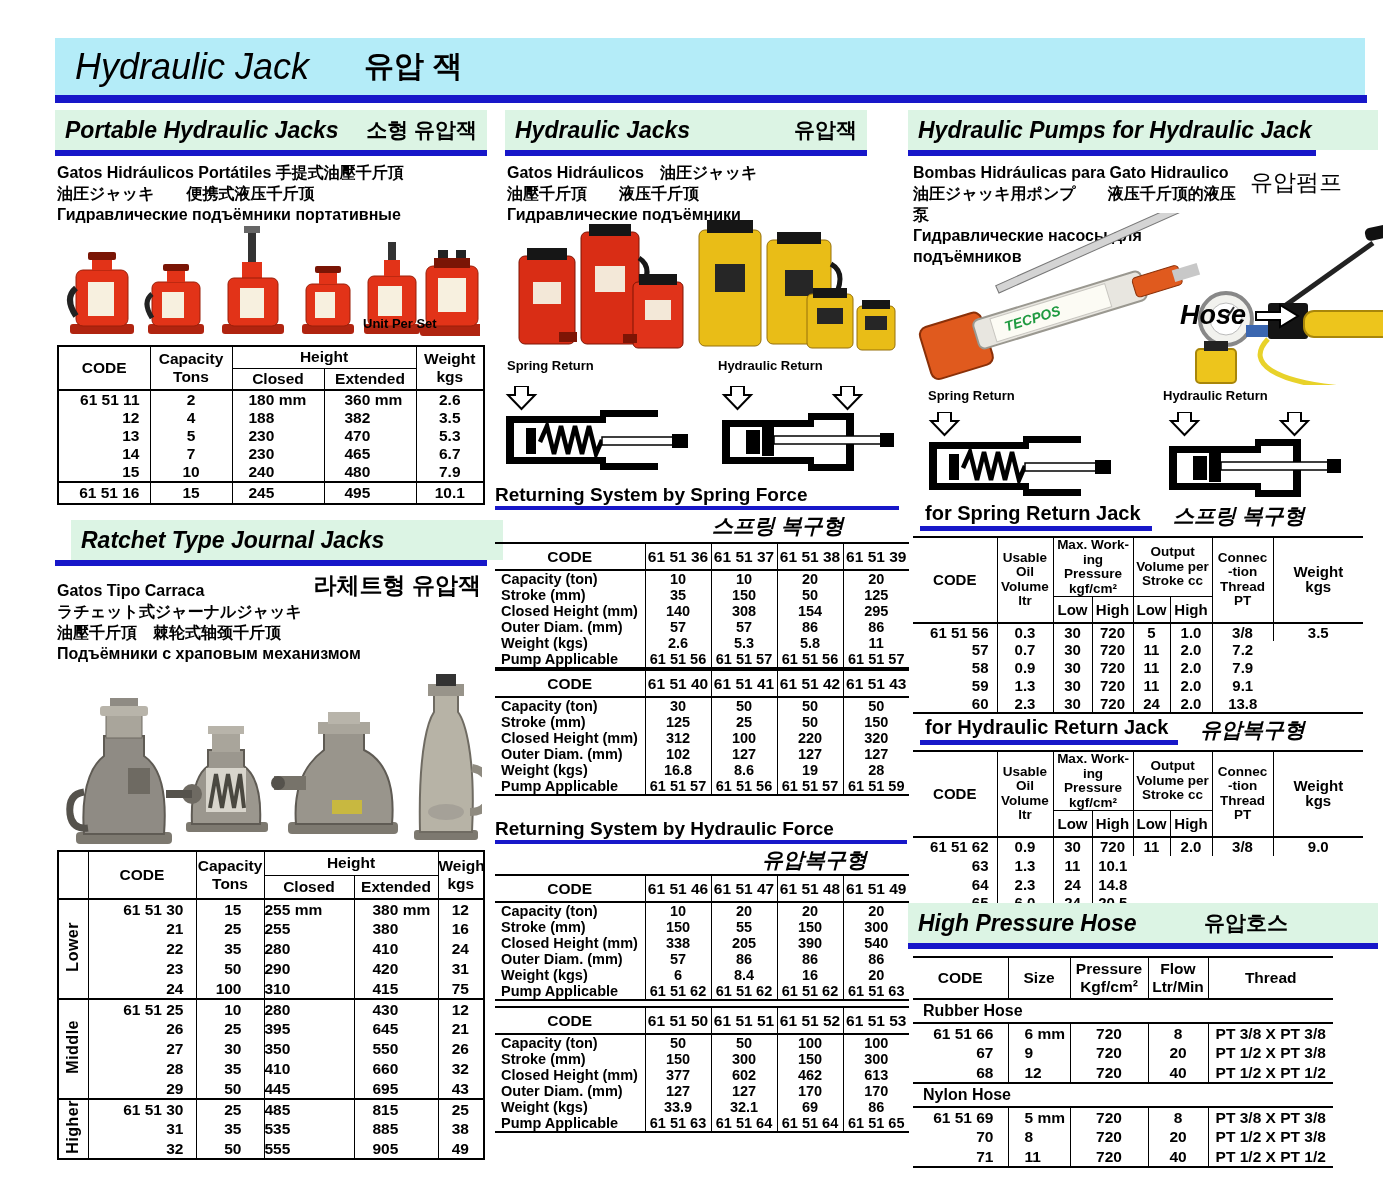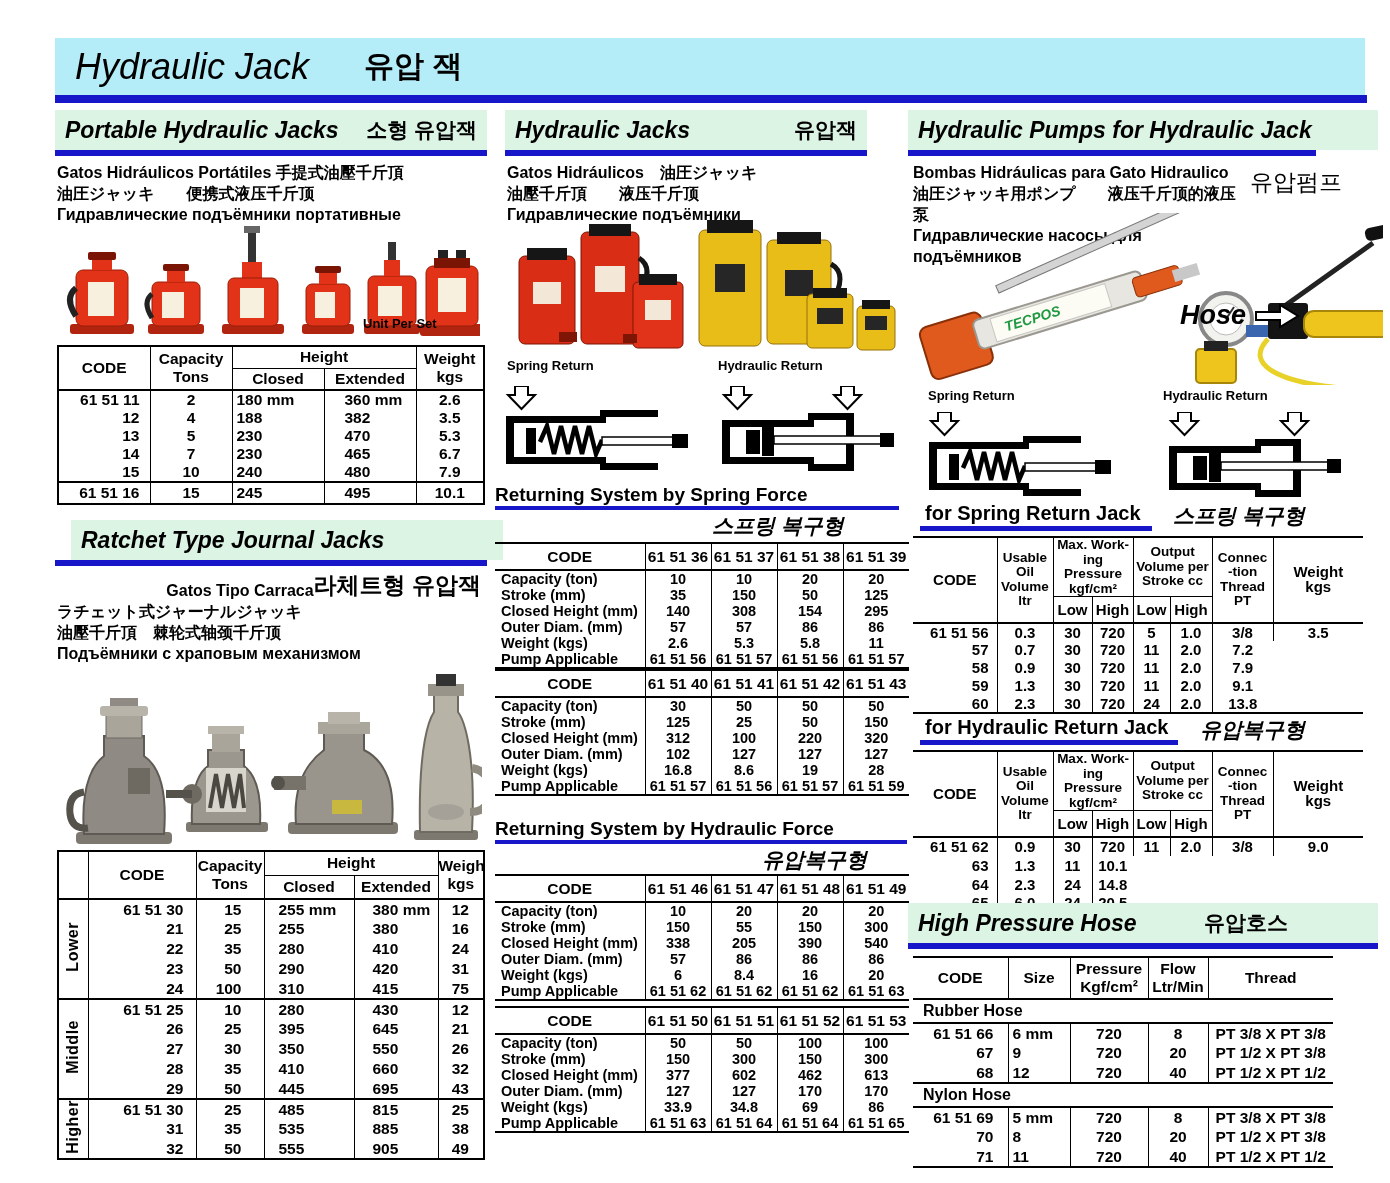--- a/index.html
+++ b/index.html
@@ -51,21 +51,21 @@
 .tpump td{font-size:15px}
 #te tbody tr{height:18px}
 #tf tbody tr{height:19px}
 #th thead tr{height:42px}
 #th thead th{font-size:15.5px;border-bottom:2px solid #000}
 #th td{font-size:15.5px}
 #th tr.group{height:24px}
 #th tr.group td{text-align:left;padding-left:10px;font-size:16px;border-top:2px solid #000;border-bottom:2px solid #000}
 #th tbody tr.r{height:20px}
 .ar{text-align:right}.al{text-align:left}
-.pr8{padding-right:8px}.pr10{padding-right:10px}.pr12{padding-right:12px}.pr14{padding-right:14px}.pr22{padding-right:22px}.pl14{padding-left:14px}.pl16{padding-left:4px}.pl18{padding-left:18px}.pl20{padding-left:20px}
+.pr8{padding-right:8px}.pr10{padding-right:10px}.pr12{padding-right:12px}.pr14{padding-right:14px}.pr22{padding-right:22px}.pl14{}.pl16{padding-left:16px}.pl18{padding-left:18px}.pl20{padding-left:20px}
 </style>
 </head>
 <body>
 
 <div class="page">
 
   <div class="abs banner" style="left:55px;top:38px;width:1310px;height:57px">
     <span class="en">Hydraulic Jack</span>
     <span class="ko">유압 잭</span>
   </div>
@@ -206,21 +206,21 @@
         <td>10.1</td>
       </tr>
     </tbody>
   </table>
 
   <div class="abs sec" style="left:71px;top:520px;width:432px;height:40px">
     <span class="en">Ratchet Type Journal Jacks</span>
   </div>
   <div class="abs bar" style="left:55px;top:560px;width:432px;height:6px"></div>
   <div class="abs" style="left:57px;top:570px;width:424px">
-    <div style="display:flex;justify-content:flex-end;align-items:flex-end">
+    <div style="display:flex;justify-content:space-between;align-items:flex-end">
       <span class="subs">Gatos Tipo Carraca</span>
       <span style="font-weight:bold;font-size:23px">라체트형 유압잭</span>
     </div>
     <div class="subs">ラチェット式ジャーナルジャッキ</div>
     <div class="subs">油壓千斤頂　棘轮式轴颈千斤顶</div>
     <div class="subs">Подъёмники с храповым механизмом</div>
   </div>
 
   <svg class="abs" style="left:62px;top:668px" width="420" height="176" viewBox="0 0 420 176">
     <g transform="translate(8,28)">
@@ -731,21 +731,21 @@
         <tr>
         <td class="c0">Outer Diam. (mm)</td>
         <td>127</td>
         <td>127</td>
         <td>170</td>
         <td>170</td>
       </tr>
         <tr>
         <td class="c0">Weight (kgs)</td>
         <td>33.9</td>
-        <td>34.8</td>
+        <td>32.1</td>
         <td>69</td>
         <td>86</td>
       </tr>
         <tr>
         <td class="c0">Pump Applicable</td>
         <td>61 51 63</td>
         <td>61 51 64</td>
         <td>61 51 64</td>
         <td>61 51 65</td>
       </tr>

